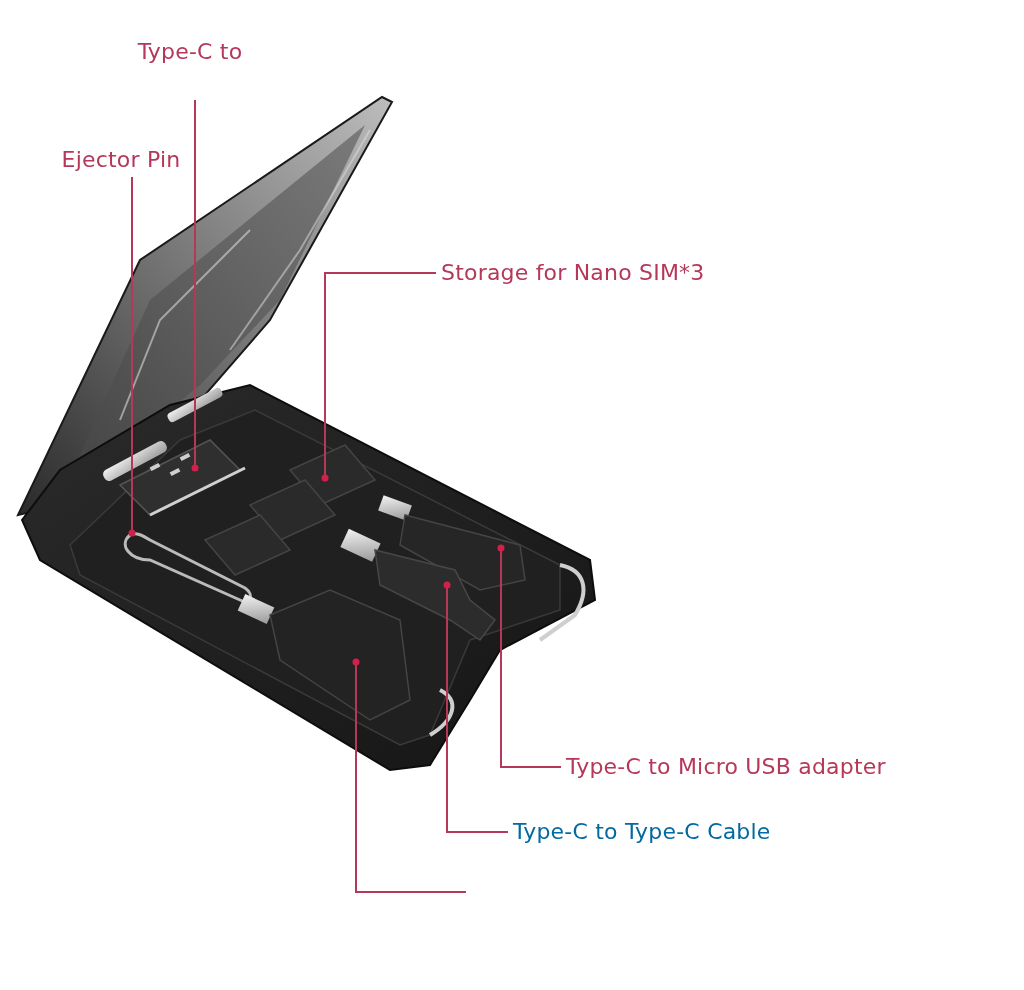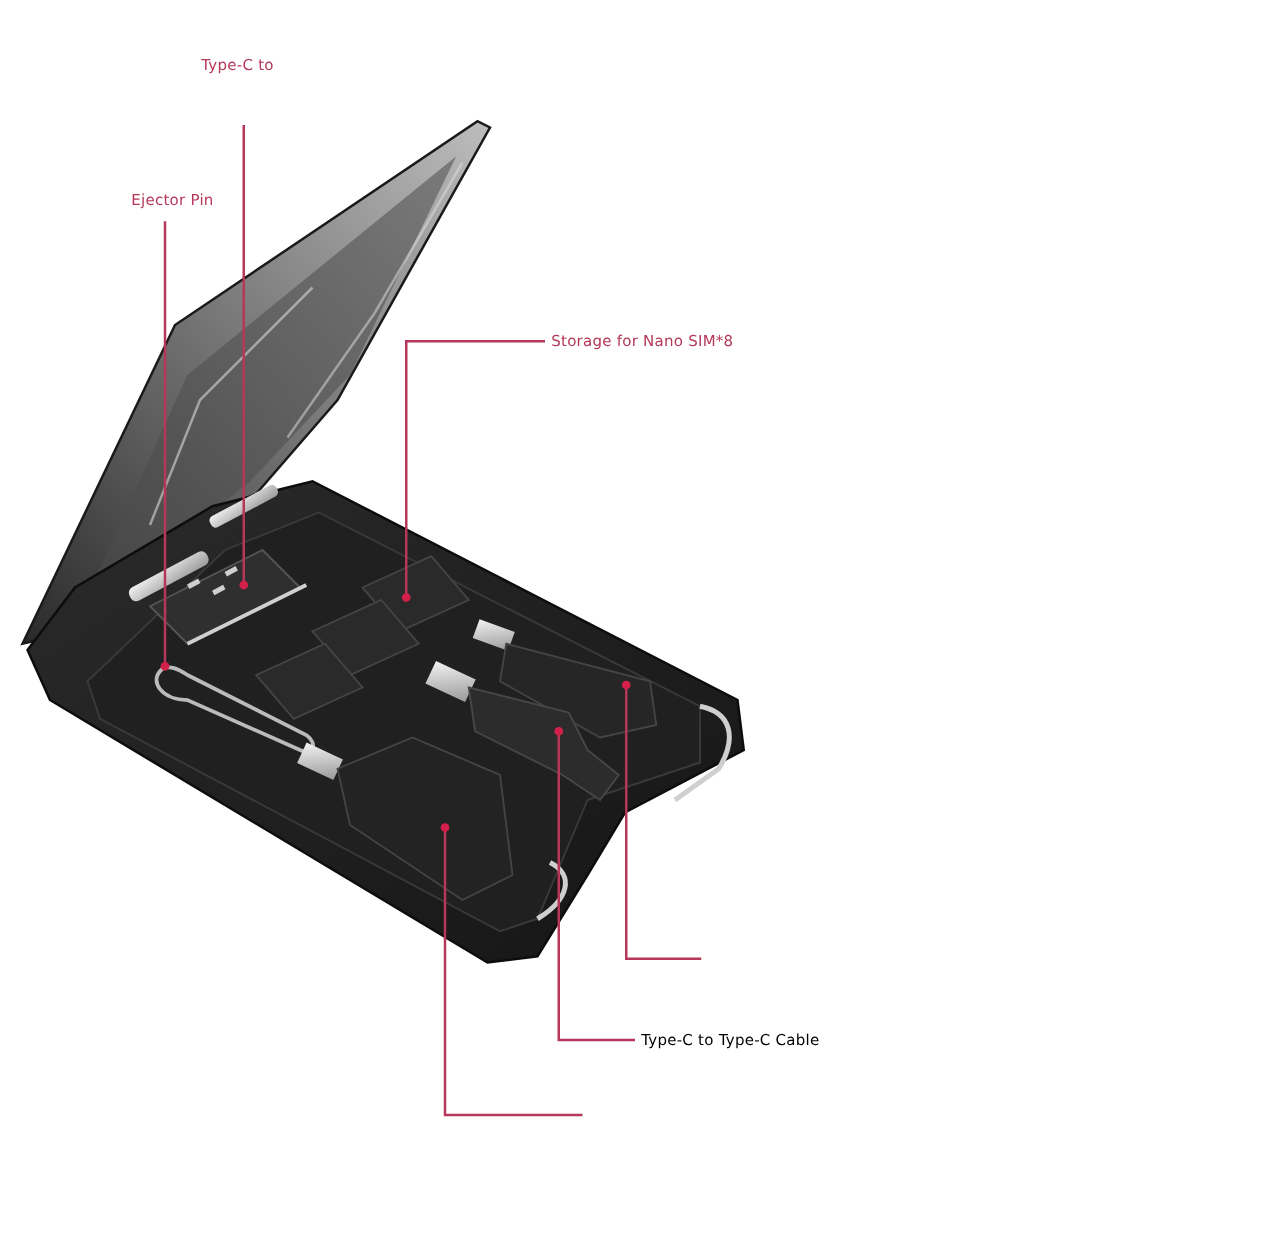--- a/index.html
+++ b/index.html
@@ -1,18 +1,18 @@
 <!DOCTYPE html>
 <html><head>
   <meta charset="utf-8">
   <style>
     html, body { margin: 0; padding: 0; background: #ffffff; }
     body { width: 1024px; height: 990px; position: relative; overflow: hidden; font-family: "DejaVu Sans", sans-serif; }
     #stage { position: absolute; left: 0; top: 0; width: 1024px; height: 990px; }
-    .label { position: absolute; color: #b5375a; font-family: "DejaVu Sans", sans-serif; font-size: 12px; line-height: 28px; white-space: nowrap; letter-spacing: 0.2px; }
+    .label { position: absolute; color: #b5375a; font-family: "DejaVu Sans", sans-serif; font-size: 22px; line-height: 28px; white-space: nowrap; letter-spacing: 0.2px; }
     .label.center { text-align: center; transform: translateX(-50%); }
     svg { position: absolute; left: 0; top: 0; }
   </style>
 </head>
 <body>
 
 <div id="stage">
   <svg width="1024" height="990" viewBox="0 0 1024 990">
     <defs>
       <linearGradient id="lidGrad" x1="0" y1="1" x2="1" y2="0">
@@ -93,16 +93,17 @@
         <polyline points="508,832 447,832 447,585" fill="none" stroke="#b5375a" stroke-width="2"></polyline>
         <circle cx="447" cy="585" r="3.5" fill="#d2204a"></circle>
         <polyline points="466,892 356,892 356,662" fill="none" stroke="#b5375a" stroke-width="2"></polyline>
         <circle cx="356" cy="662" r="3.5" fill="#d2204a"></circle>
       </g>
   </svg>
 
   <div class="label center" id="lbl-0" style="left: 190px; top: 38px; color: rgb(181, 55, 90);">
     <div>Type-C to</div>
   </div>
-  <div class="label center" id="lbl-1" style="left: 138px; top: 146px; color: rgb(181, 55, 90);">Ejector Pin</div>
-  <div class="label" id="lbl-2" style="left: 441px; top: 259px; color: rgb(181, 55, 90);">Storage for Nano SIM*8</div>
-  <div class="label" id="lbl-4" style="left: 513px; top: 818px; color: #000000;">Type-C to Type-C Cable</div>
+  <div class="label center" id="lbl-1" style="left: 121px; top: 146px; color: rgb(181, 55, 90);">Ejector Pin</div>
+  <div class="label" id="lbl-2" style="left: 441px; top: 259px; color: rgb(181, 55, 90);">Storage for Nano SIM*3</div>
+  <div class="label" id="lbl-3" style="left: 566px; top: 753px; color: rgb(181, 55, 90);">Type-C to Micro USB adapter</div>
+  <div class="label" id="lbl-4" style="left: 513px; top: 818px; color: #0369a1;">Type-C to Type-C Cable</div>
 </div>
 
 </body></html>

